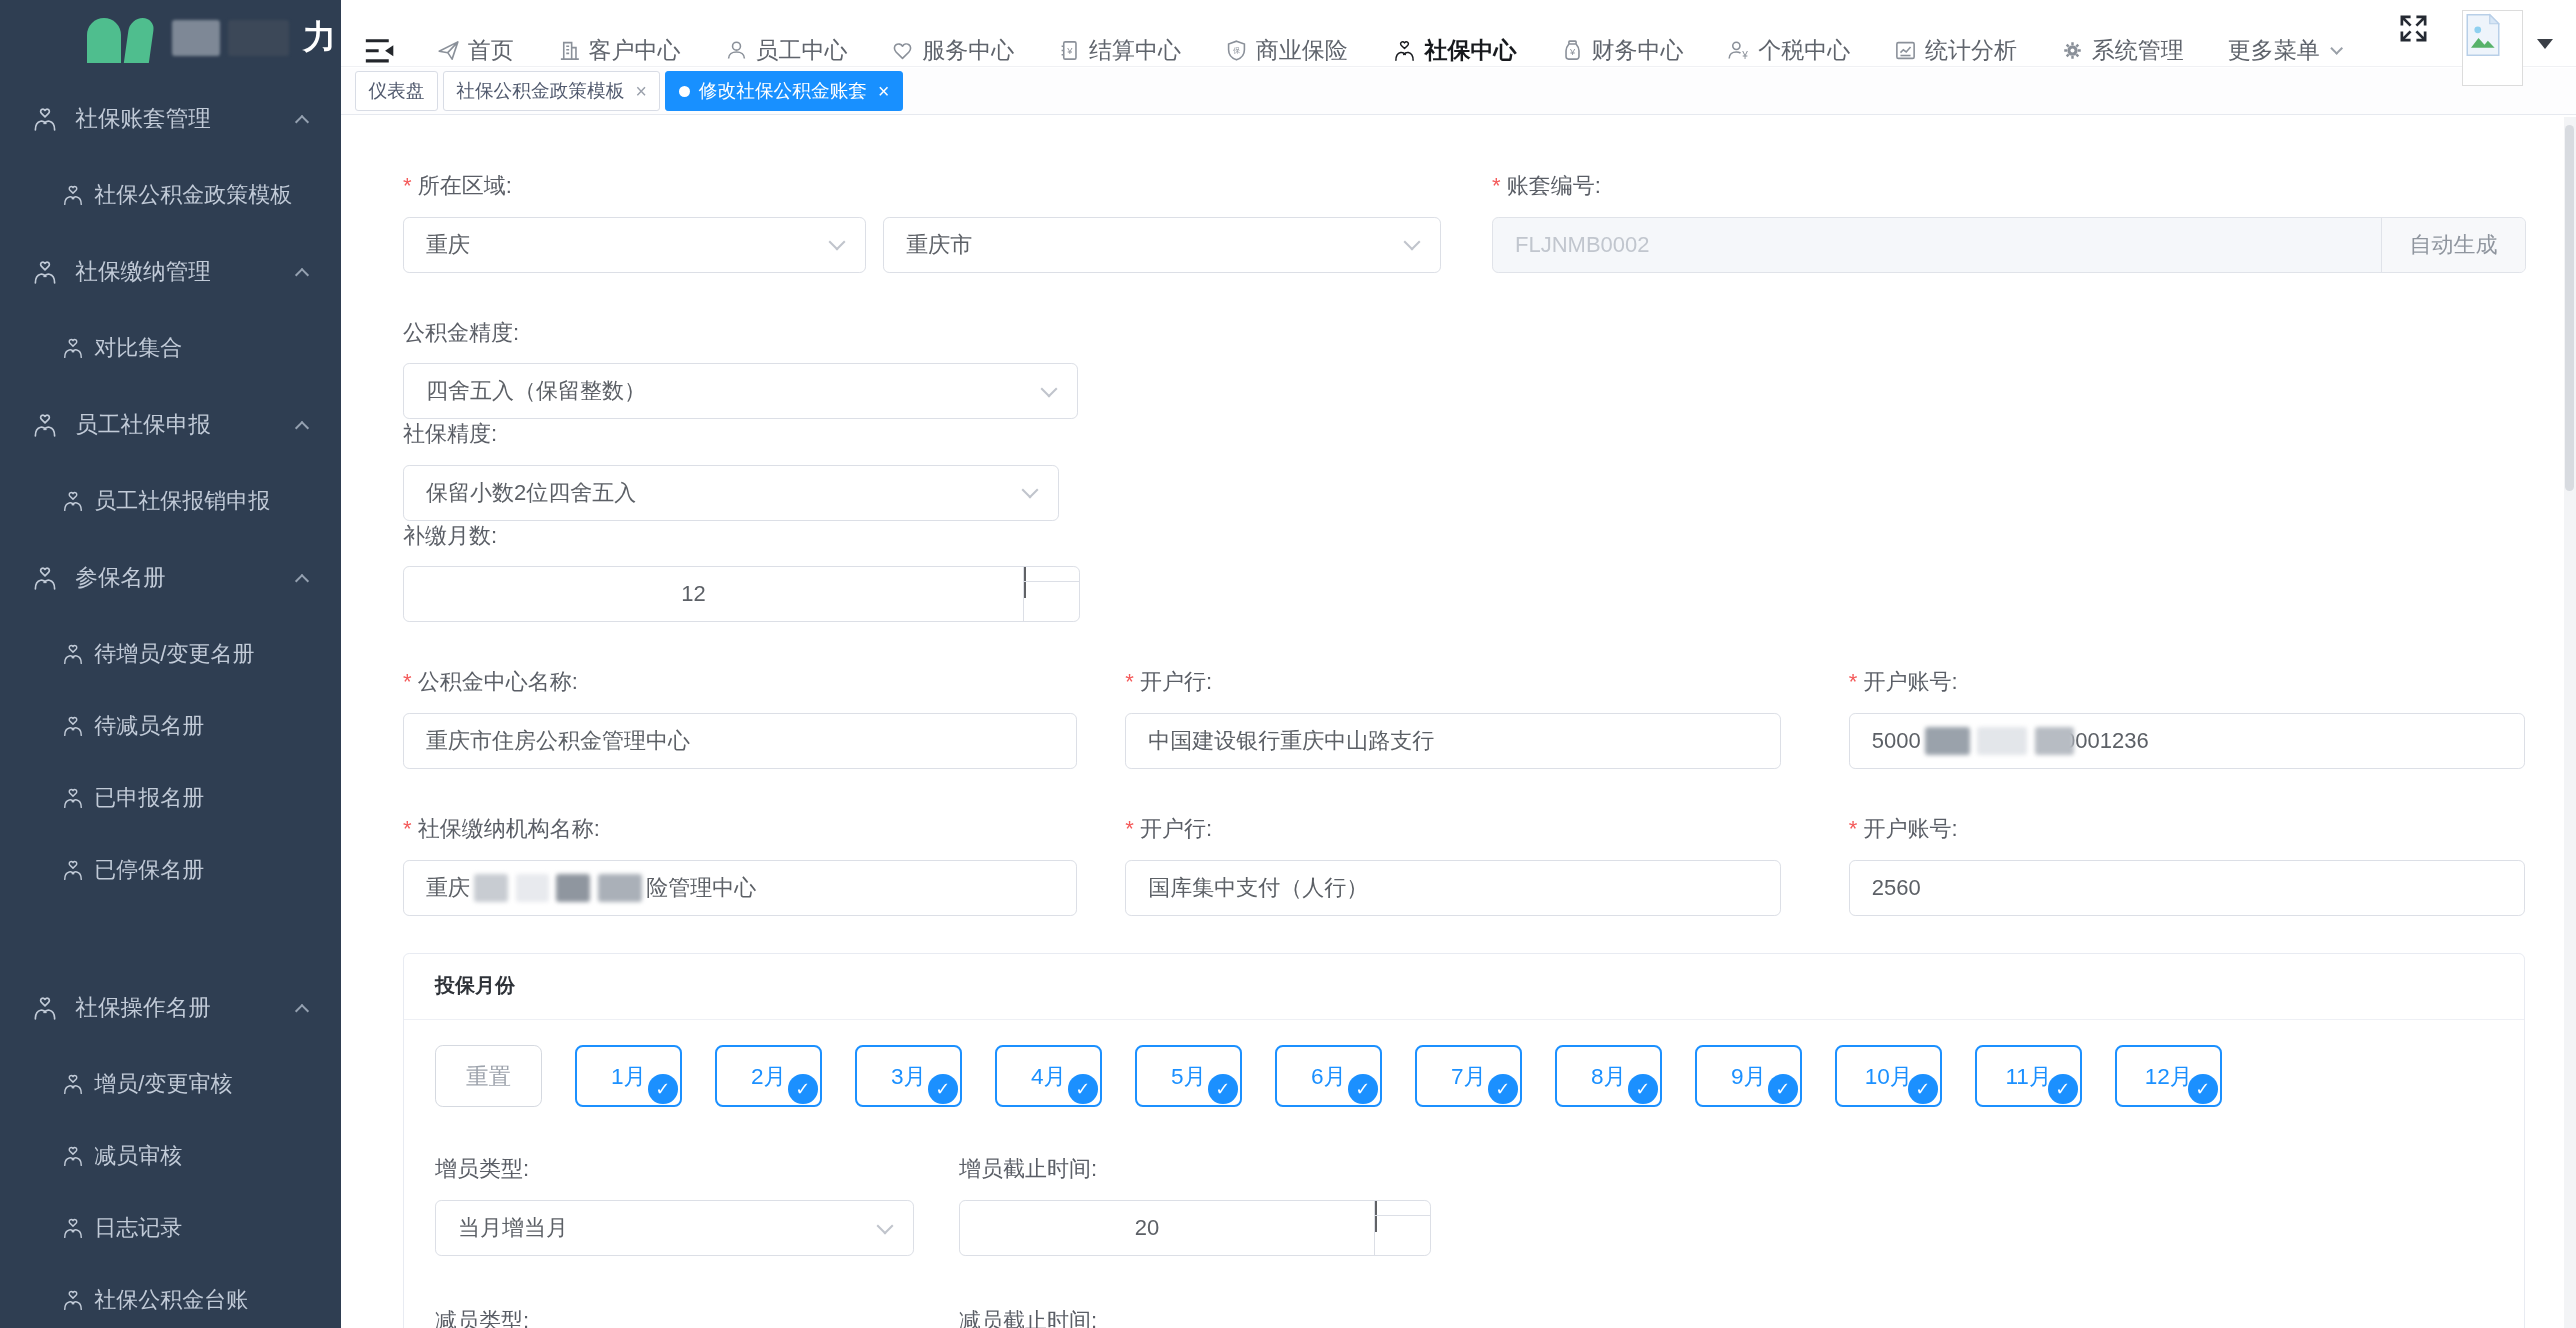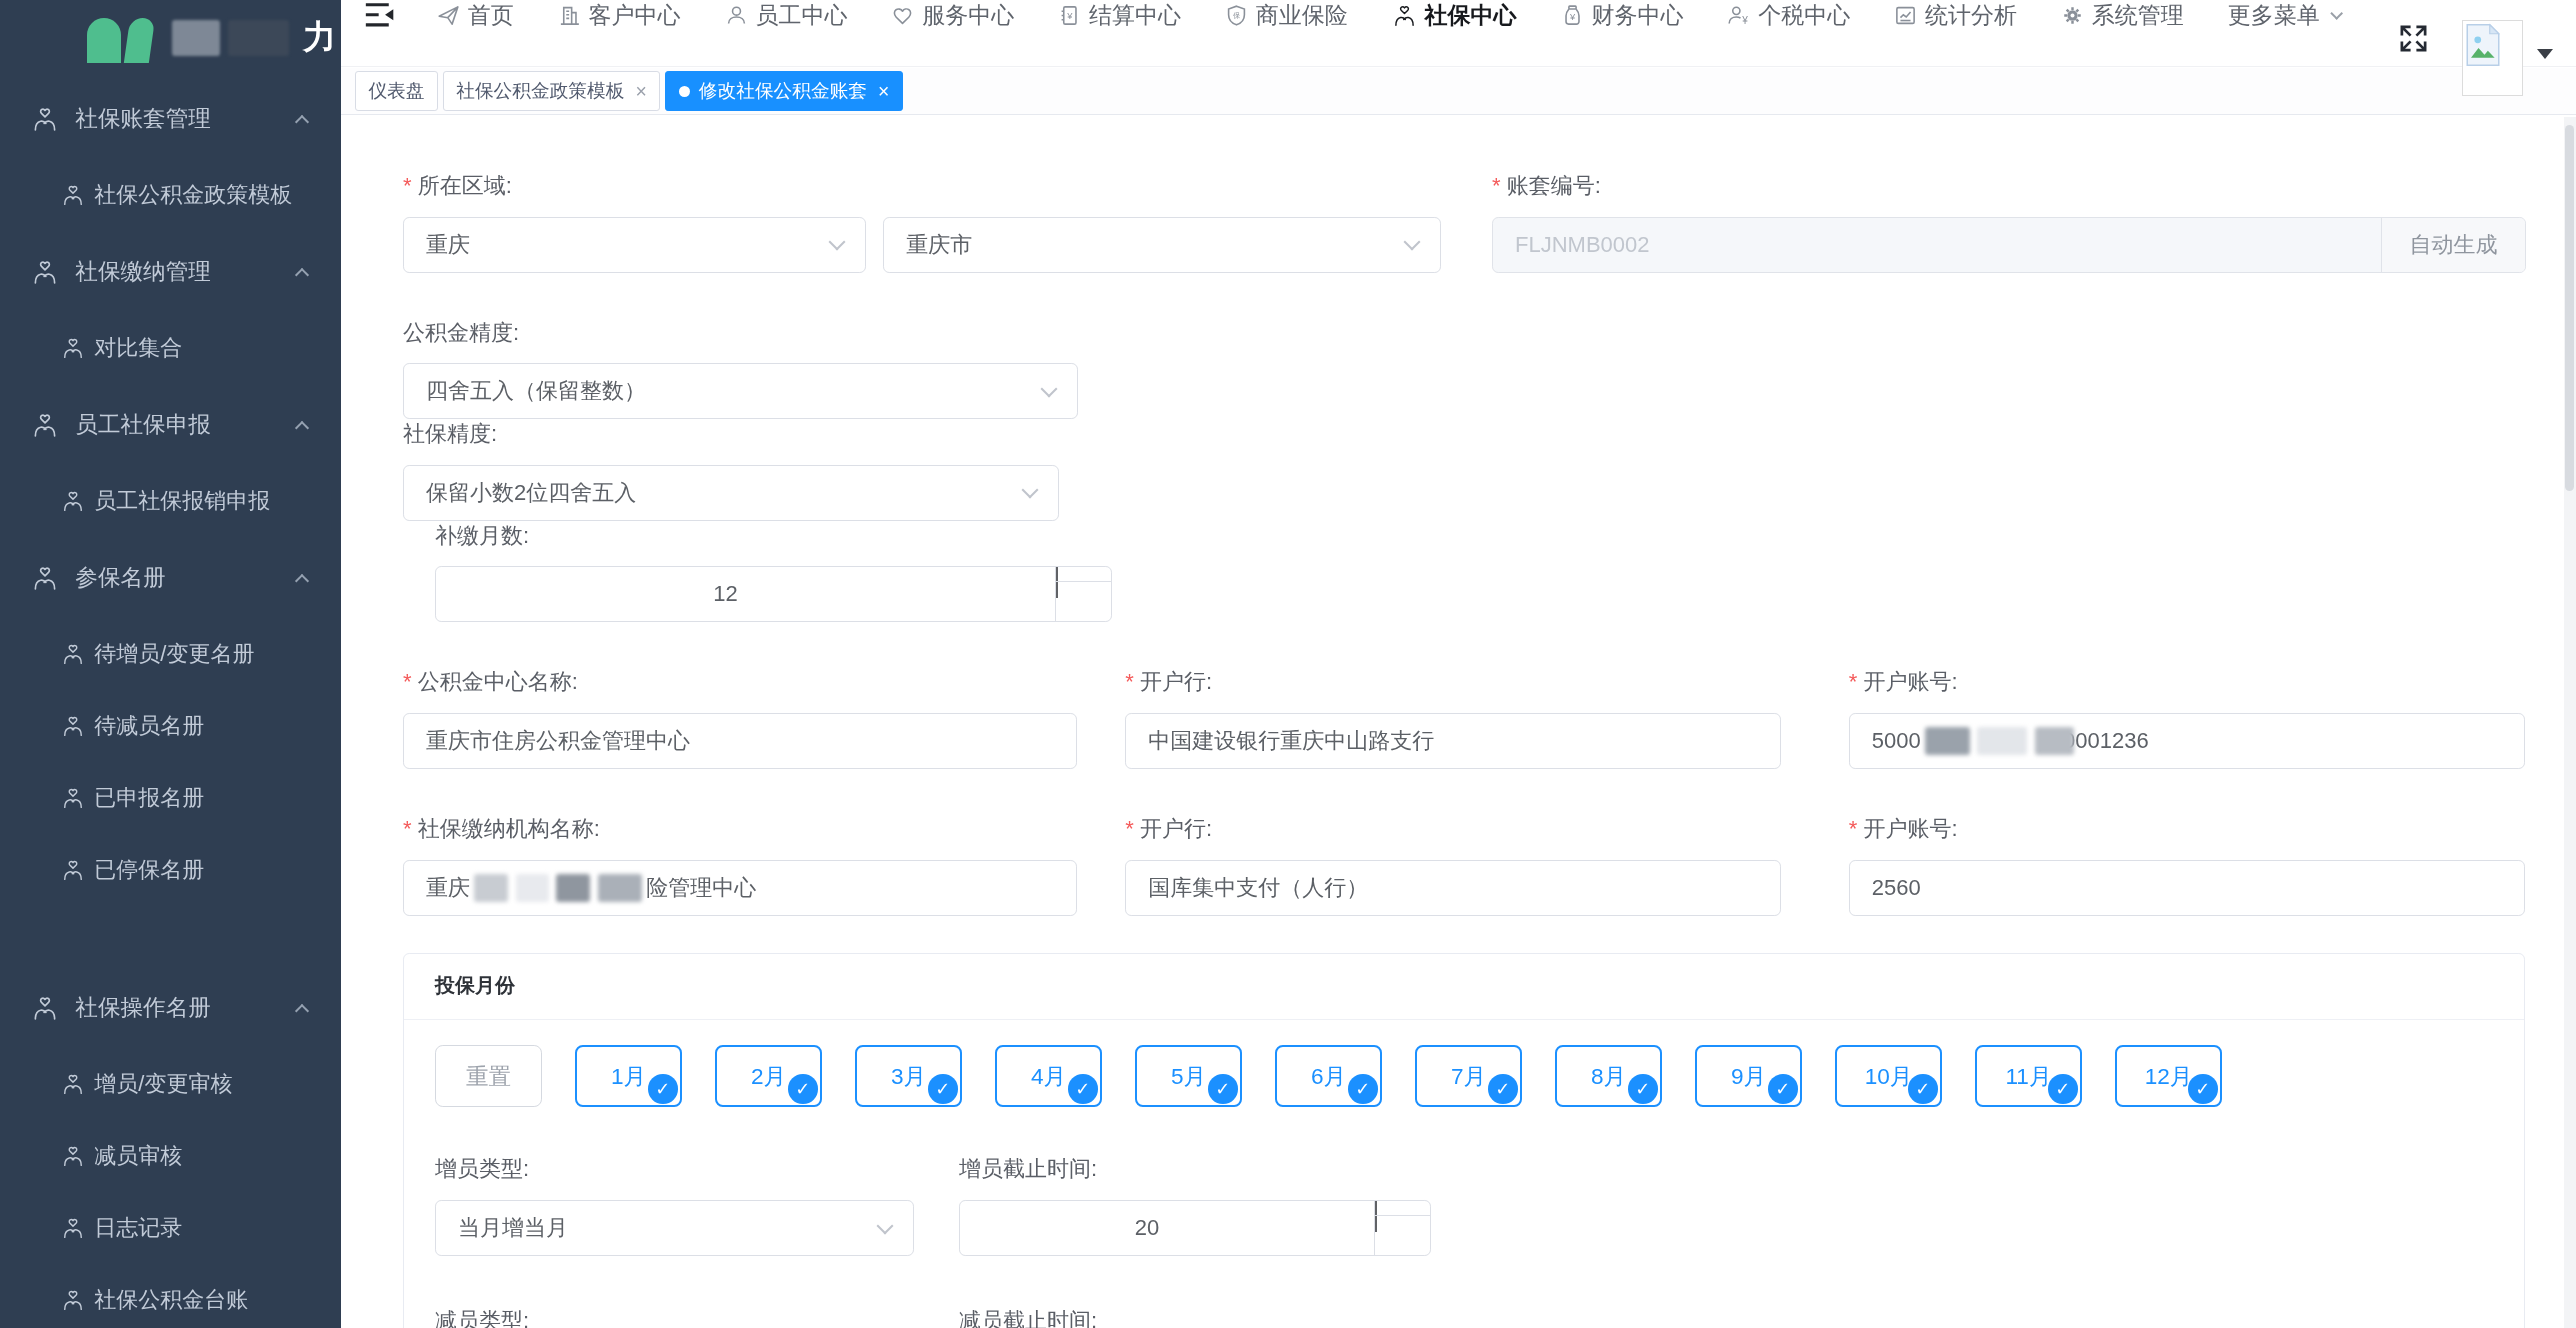--- a/index.html
+++ b/index.html
@@ -20,21 +20,21 @@
   .m-item .icn{flex:0 0 auto;}
   .m-item.lv1{padding-left:31px;gap:7px;}
   .m-item.lv2{padding-left:61px;font-size:22px;height:72px;}
   .m-item .m-label{margin-left:9.3px;white-space:nowrap;}
   .chev-up{width:10px;height:10px;border-right:2.3px solid #95a1b1;border-bottom:2.3px solid #95a1b1;
     transform:rotate(-135deg);margin-left:auto;margin-right:34px;margin-top:6.2px;}
   .m-gap{height:61px;}
 
   
   .header{position:absolute;left:341px;top:0;right:0;height:67px;background:#fff;
-    display:flex;align-items:flex-start;padding:0 23px;border-bottom:1.6px solid #f0f1f4;z-index:4;}
+    display:flex;align-items:flex-end;padding:0 23px;border-bottom:1.6px solid #f0f1f4;z-index:4;}
   .hamburger{margin-right:40px;display:flex;align-items:center;cursor:pointer;}
   .nav-item{display:flex;align-items:center;color:#5f646c;font-size:23px;margin-right:44px;cursor:pointer;white-space:nowrap;}
   .nav-item .nicon{margin-right:7.8px;display:flex;color:#8a9099;}
   .nav-item.active{color:#17191d;font-weight:bold;}
   .nav-item.active .nicon{color:#17191d;}
   .nav-right{margin-left:auto;display:flex;align-items:center;}
   .fs-btn{margin-right:33px;cursor:pointer;display:flex;}
   .avatar{width:61px;height:76px;background:#fff;border:1.6px solid #dcdcdc;position:relative;top:20px;cursor:pointer;}
   .caret{width:0;height:0;border-left:8.6px solid transparent;border-right:8.6px solid transparent;
     border-top:10px solid #3a3f46;margin-left:14px;margin-top:31px;}
@@ -428,21 +428,21 @@
           </div>
       </div>
       <div style="width:656px;margin-right:68px;">
         <div class="lbl">
             <span>社保精度:</span>
           </div>
         <div class="sel">
             <span>保留小数2位四舍五入</span>
           </div>
       </div>
-      <div style="width:677px;margin-left:32px;">
+      <div style="width:677px;">
         <div class="lbl">
             <span>补缴月数:</span>
           </div>
         <div class="num">
           <span class="val">12</span>
           <span class="stp">
               <span class="up"><i class="arr up"></i></span>
               <span class="dn"><i class="arr down"></i></span>
             </span>
         </div>

